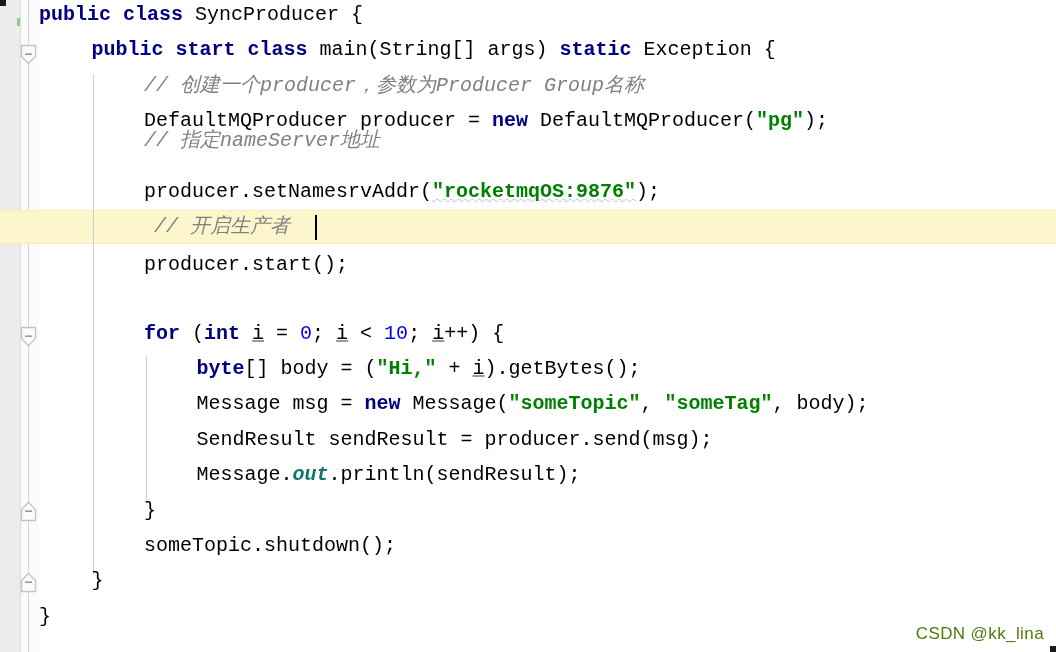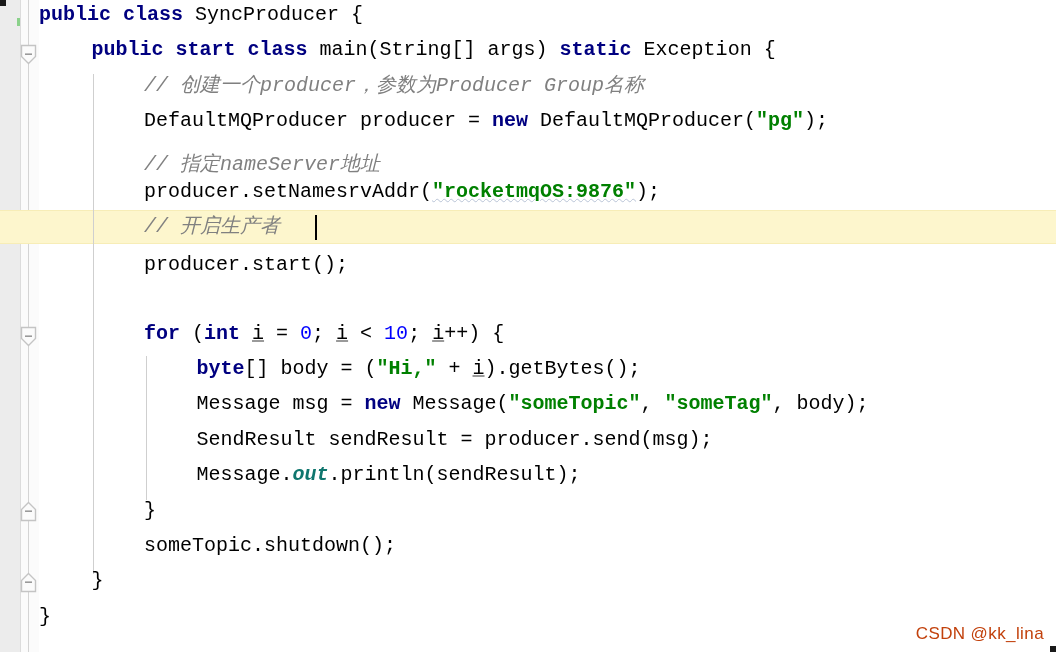--- a/index.html
+++ b/index.html
@@ -117,21 +117,21 @@
     background: #000000;
   }
 
   
   #watermark {
     position: absolute;
     right: 12px;
     bottom: 8px;
     font-family: "Liberation Sans", sans-serif;
     font-size: 17px;
-    color: #c2410c;
+    color: #4d7c0f;
     letter-spacing: 0.4px;
     user-select: none;
   }
 
   
   .corner-tick {
     position: absolute;
     width: 6px; height: 6px;
     background: #1a1a1a;
   }
@@ -179,23 +179,23 @@
     <div id="line-highlight" style="top: 210.4px; left: -39px;"></div>
       <div id="indent-guides">
         <div class="indent-guide" style="left: 54px; top: 74px; height: 500px;"></div>
         <div class="indent-guide" style="left: 107px; top: 356px; height: 144px;"></div>
       </div>
     <div id="code-lines">
         <div class="code-line" style="top: 4px; left: 0px;"><span class="kw">public</span><span class="plain"> </span><span class="kw">class</span><span class="plain"> SyncProducer {</span></div>
         <div class="code-line" style="top: 39.4px; left: 52.48px;"><span class="kw">public</span><span class="plain"> </span><span class="kw">start</span><span class="plain"> </span><span class="kw">class</span><span class="plain"> main(String[] args) </span><span class="kw">static</span><span class="plain"> Exception {</span></div>
         <div class="code-line" style="top: 74.8px; left: 104.96px;"><span class="cmt">// 创建一个producer，参数为Producer Group名称</span></div>
         <div class="code-line" style="top: 110.2px; left: 104.96px;"><span class="plain">DefaultMQProducer producer = </span><span class="kw">new</span><span class="plain"> DefaultMQProducer(</span><span class="str">"pg"</span><span class="plain">);</span></div>
-        <div class="code-line" style="top: 154px; left: 104.96px;"><span class="cmt">// 指定nameServer地址</span></div>
+        <div class="code-line" style="top: 130px; left: 104.96px;"><span class="cmt">// 指定nameServer地址</span></div>
         <div class="code-line" style="top: 181px; left: 104.96px;"><span class="plain">producer.setNamesrvAddr(</span><span class="str squiggle">"rocketmqOS:9876"</span><span class="plain">);</span></div>
-        <div class="code-line" style="top: 216.4px; left: 105px;"><span class="cmt">// 开启生产者</span></div>
+        <div class="code-line" style="top: 216.4px; left: 115px;"><span class="cmt">// 开启生产者</span></div>
         <div class="code-line" style="top: 254px; left: 104.96px;"><span class="plain">producer.start();</span></div>
         <div class="code-line" style="top: 287.2px; left: 0px;"></div>
         <div class="code-line" style="top: 322.6px; left: 104.96px;"><span class="kw">for</span><span class="plain"> (</span><span class="kw">int</span><span class="plain"> </span><span class="localvar">i</span><span class="plain"> = </span><span class="num">0</span><span class="plain">; </span><span class="localvar">i</span><span class="plain"> &lt; </span><span class="num">10</span><span class="plain">; </span><span class="localvar">i</span><span class="plain">++) {</span></div>
         <div class="code-line" style="top: 358px; left: 157.44px;"><span class="kw">byte</span><span class="plain">[] body = (</span><span class="str">"Hi,"</span><span class="plain"> + </span><span class="localvar">i</span><span class="plain">).getBytes();</span></div>
         <div class="code-line" style="top: 393.4px; left: 157.44px;"><span class="plain">Message msg = </span><span class="kw">new</span><span class="plain"> Message(</span><span class="str">"someTopic"</span><span class="plain">, </span><span class="str">"someTag"</span><span class="plain">, body);</span></div>
         <div class="code-line" style="top: 428.8px; left: 157.44px;"><span class="plain">SendResult sendResult = producer.send(msg);</span></div>
         <div class="code-line" style="top: 464.2px; left: 157.44px;"><span class="plain">Message.</span><span class="statfld">out</span><span class="plain">.println(sendResult);</span></div>
         <div class="code-line" style="top: 499.6px; left: 104.96px;"><span class="plain">}</span></div>
         <div class="code-line" style="top: 535px; left: 104.96px;"><span class="plain">someTopic.shutdown();</span></div>
         <div class="code-line" style="top: 570.4px; left: 52.48px;"><span class="plain">}</span></div>

